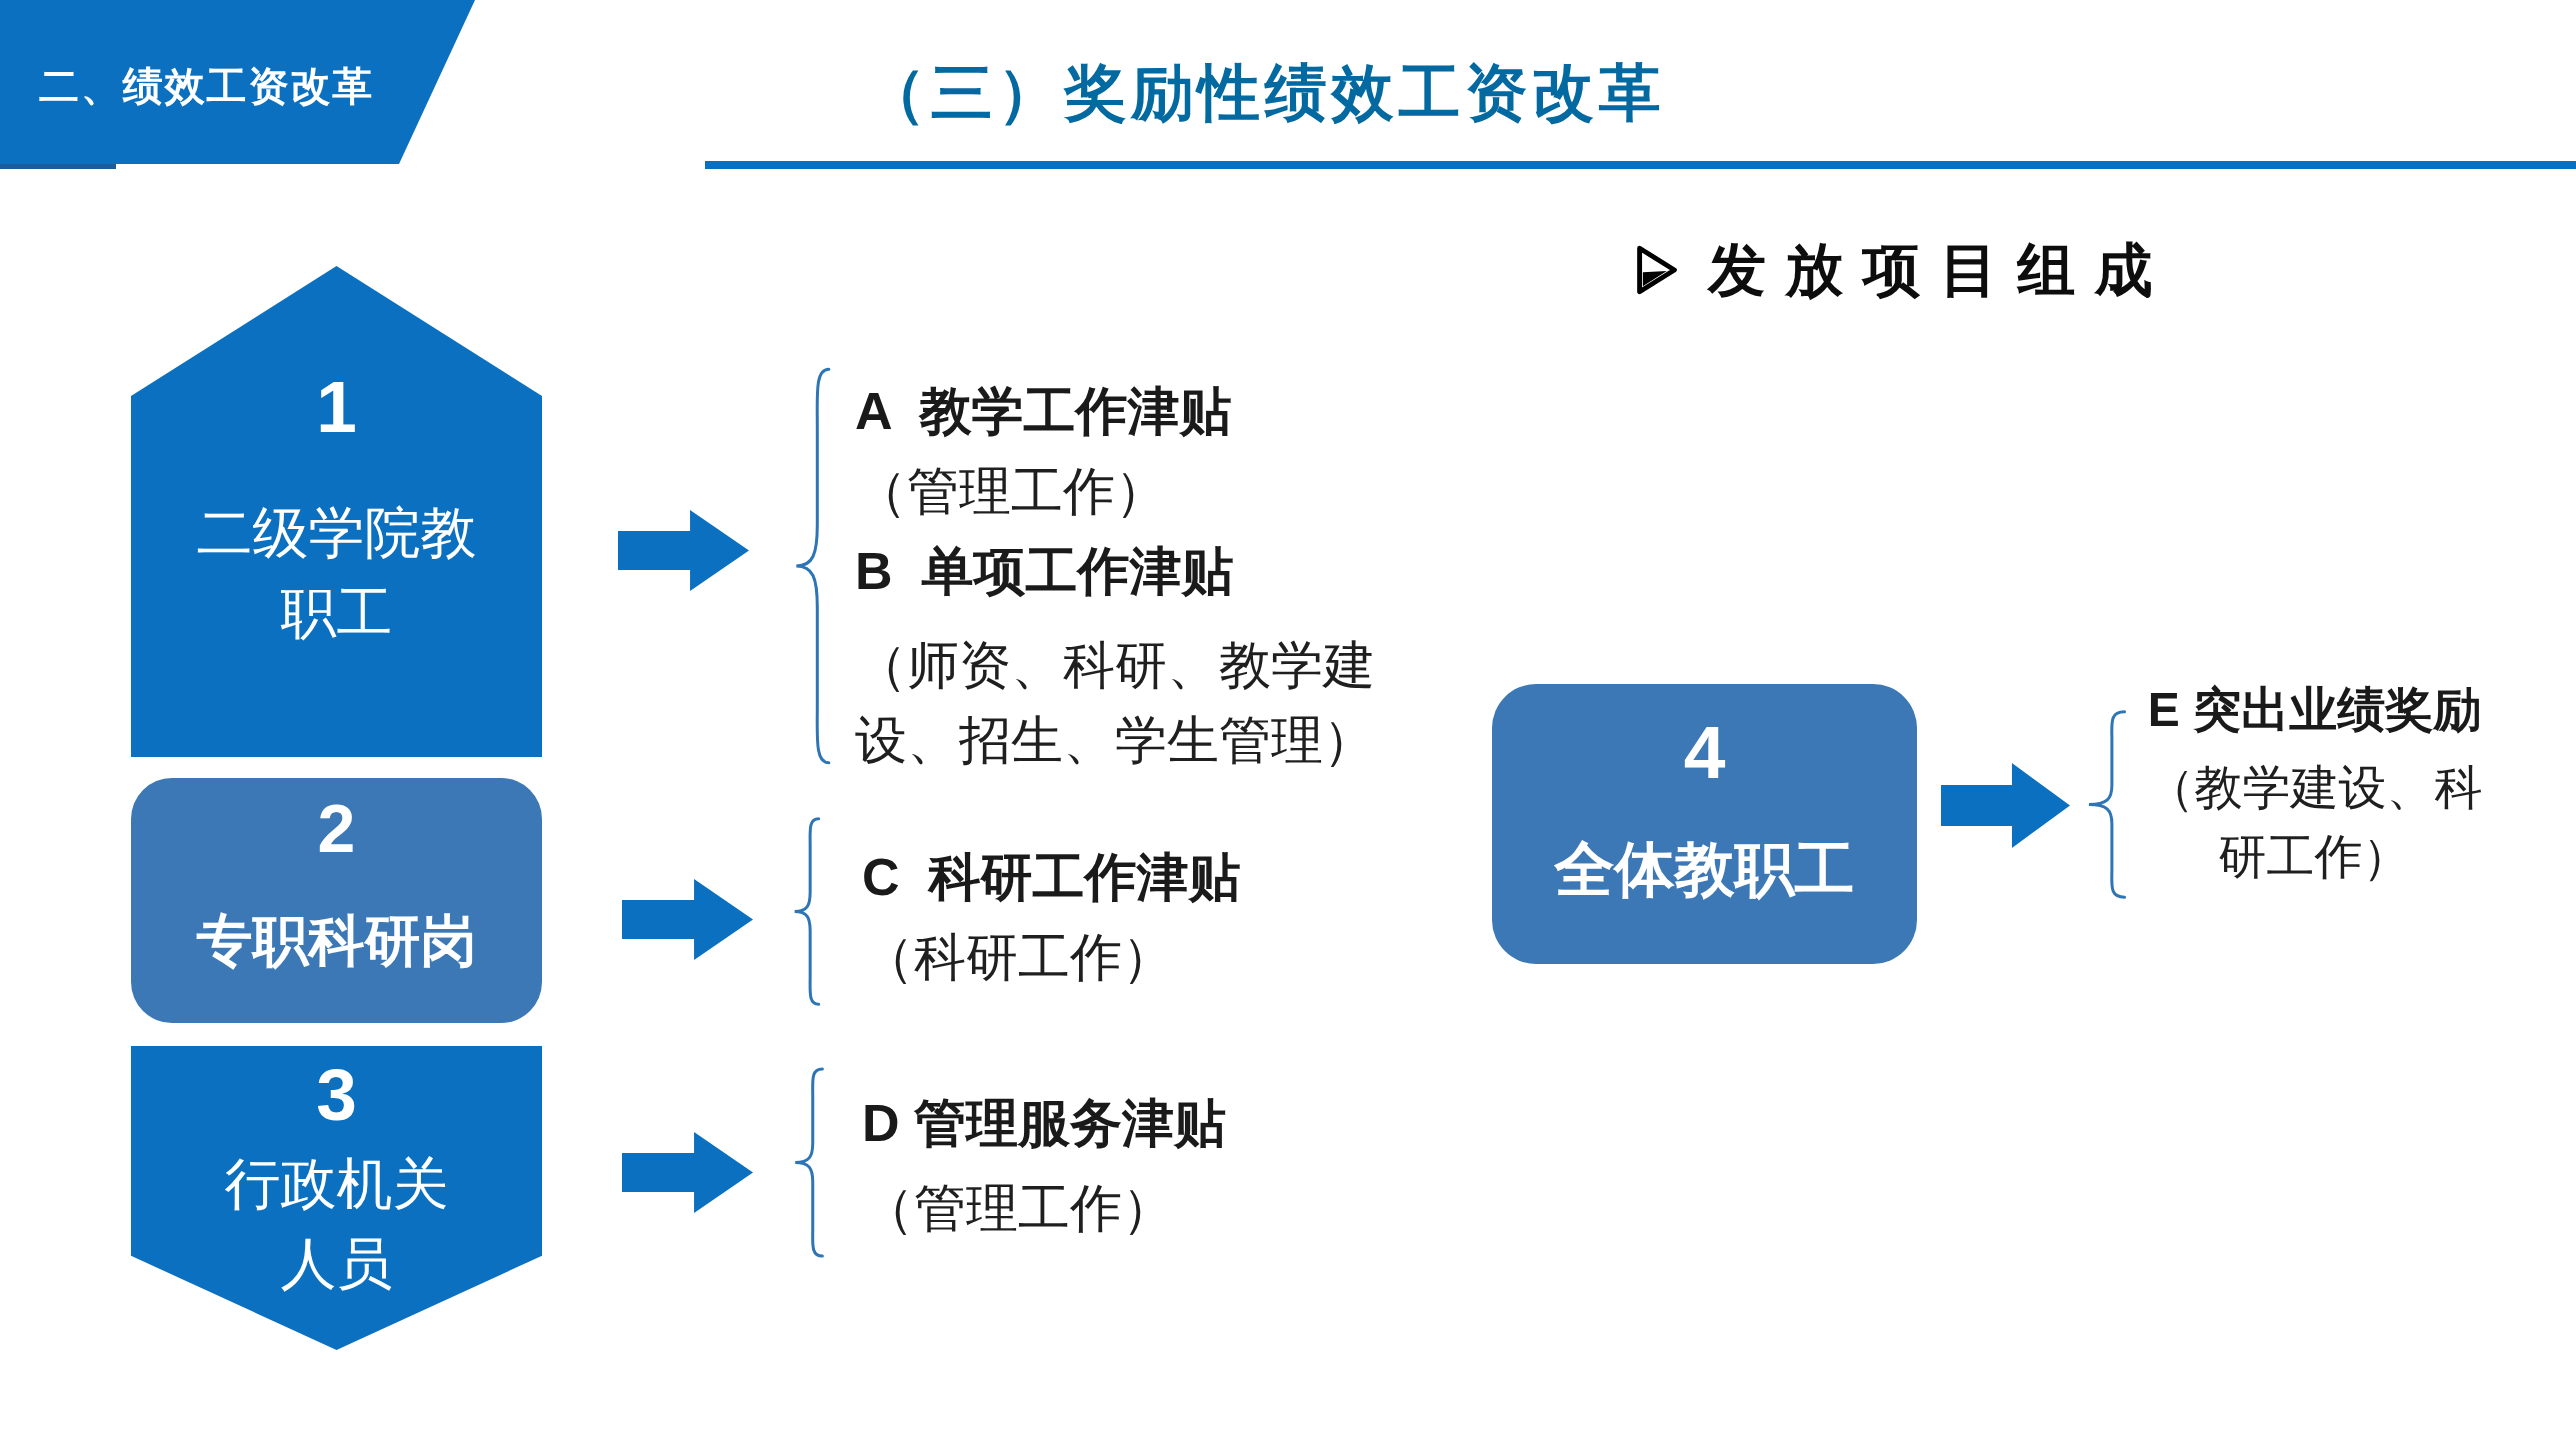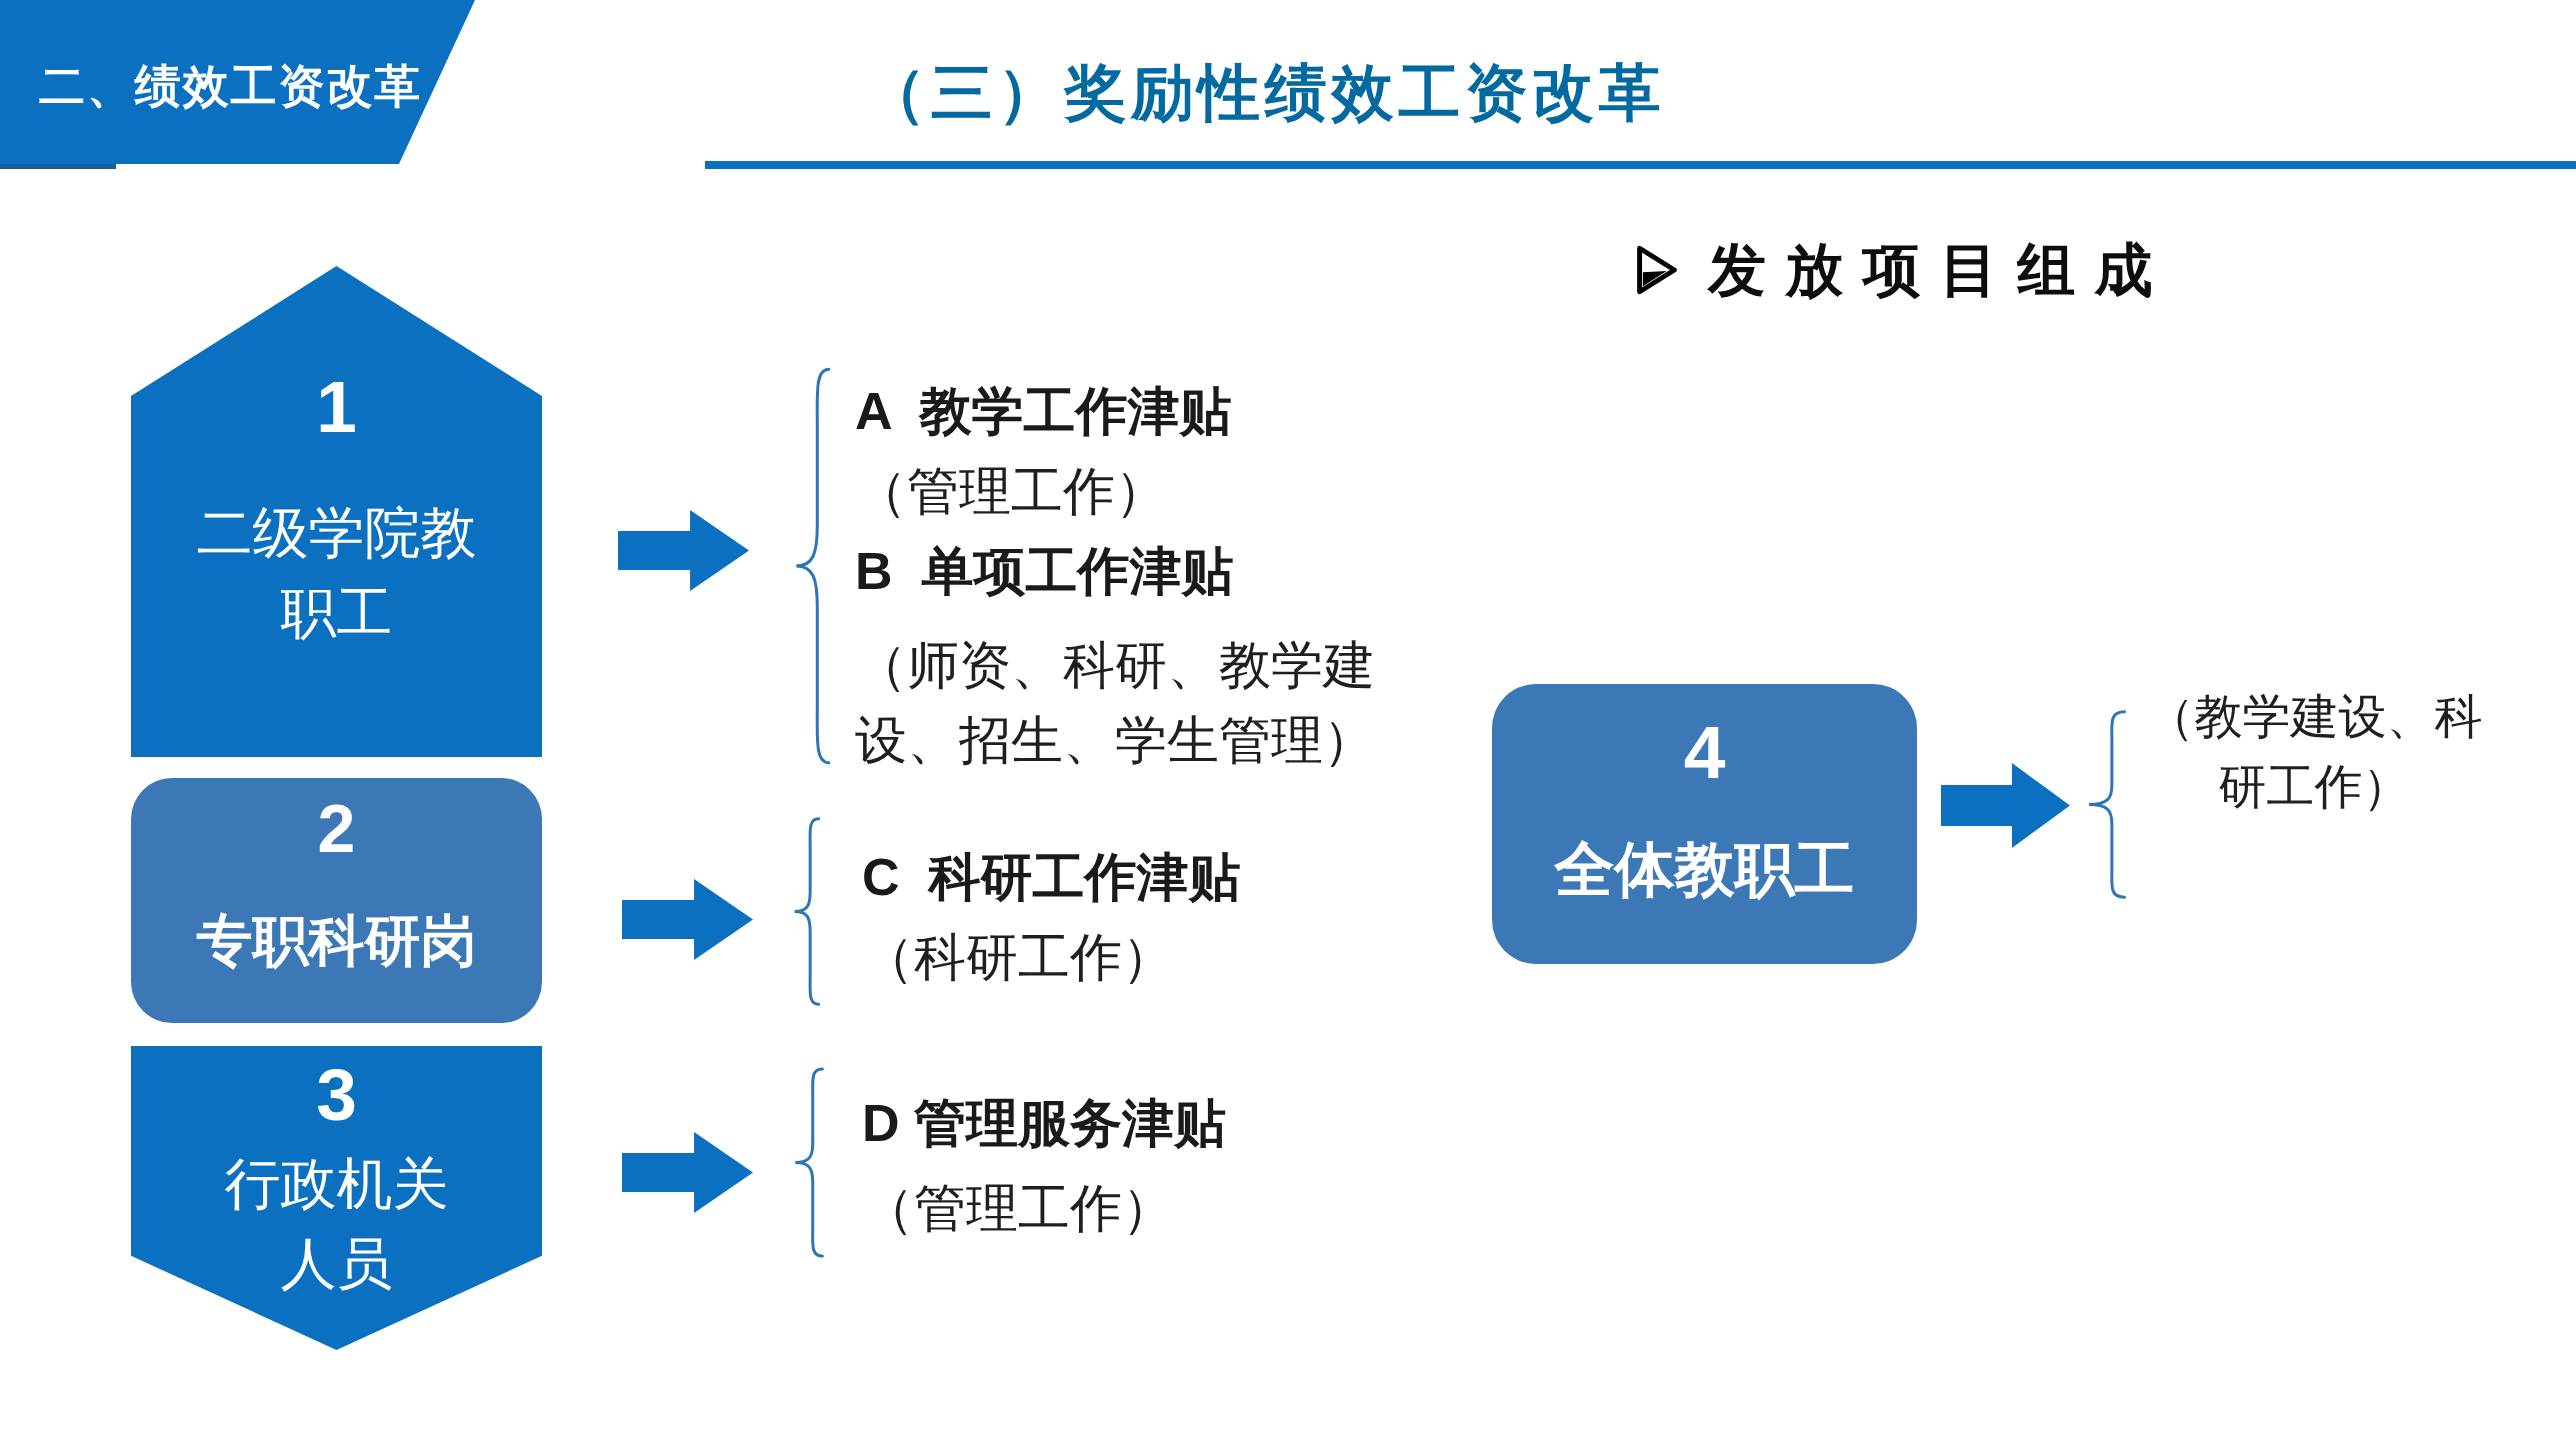--- a/index.html
+++ b/index.html
@@ -9,21 +9,21 @@
   }
   .abs{position:absolute;}
 
   
   .banner{
     left:0;top:0;width:475px;height:164px;background:#0B70C0;
     clip-path:polygon(0 0,100% 0,84% 100%,0 100%);
     display:flex;align-items:center;z-index:2;
   }
   .banner-label{
-    color:#ffffff;font-size:46px;font-weight:700;line-height:1;
+    color:#ffffff;font-size:40px;font-weight:700;line-height:1;
     padding:0 81px 25px 39px;white-space:nowrap;letter-spacing:1.9px;margin-top:33px;
   }
   .navy-underline{left:0;top:162px;width:116px;height:6.8px;background:#1C5C9C;z-index:1;}
   .header-rule{left:705px;top:161px;width:1871px;height:7.7px;background:#0B70C0;}
   .slide-title{
     left:864px;top:56px;font-size:62px;font-weight:700;color:#0369a1;
     letter-spacing:4.8px;white-space:nowrap;line-height:1.2;
   }
 
   
@@ -161,17 +161,18 @@
   <div class="abs al-head ah-b">B  单项工作津贴</div>
   <div class="abs al-detail ad-b">（师资、科研、教学建设、招生、学生管理）</div>
 
   <div class="abs al-head ah-c">C  科研工作津贴</div>
   <div class="abs al-head ah-d">D 管理服务津贴</div>
 
   <div class="abs al-detail ad-c">（科研工作）</div>
   <div class="abs al-detail ad-d">（管理工作）</div>
 
   <div class="abs e-block">
+    <div class="al-head">E 突出业绩奖励</div>
     <div class="al-detail">（教学建设、科研工作）</div>
   </div>
 
 </div>
 
 
 </body></html>

